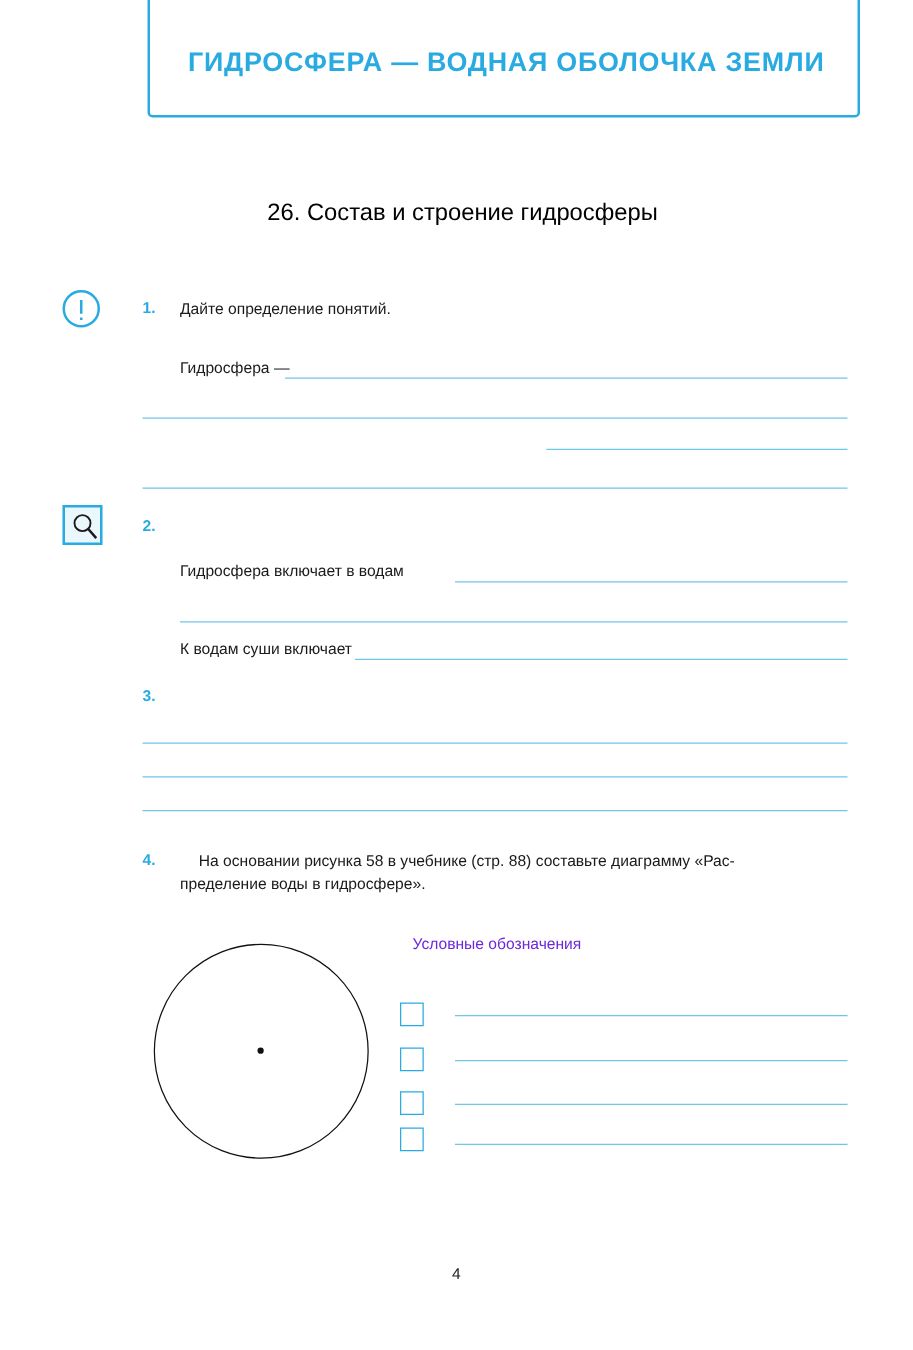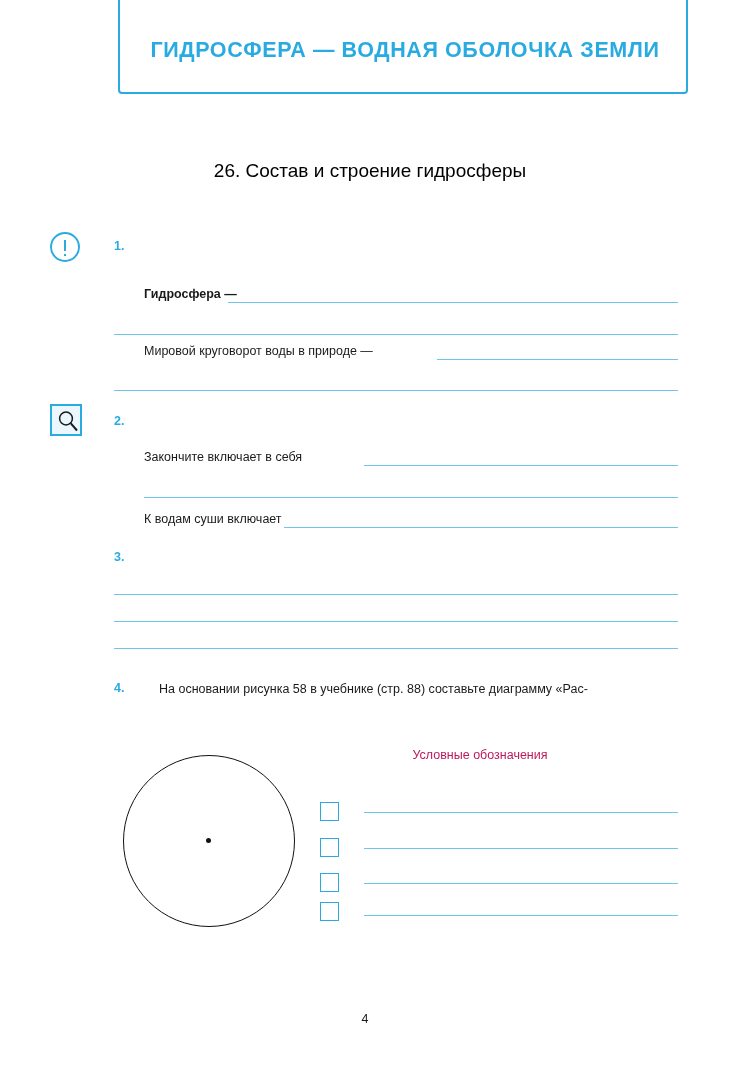--- a/index.html
+++ b/index.html
@@ -145,23 +145,23 @@
     height: 5px;
     background: #111;
     border-radius: 50%;
   }
 
   .legend-title {
     position: absolute;
     left: 330px;
     top: 748px;
     width: 300px;
-    text-align: center;
-    font-size: 12.5px;
-    color: #be185d;
+    text-align: left;
+    font-size: 12.5px;
+    color: #6d28d9;
   }
 
   .legend-box {
     position: absolute;
     width: 19px;
     height: 19px;
     border: 1.5px solid #29abe2;
     box-sizing: border-box;
   }
 
@@ -190,46 +190,47 @@
   <div class="icon-excl"></div>
 
   <div class="icon-magnifier">
     <svg width="24" height="25" viewBox="0 0 24 25">
       <circle cx="10" cy="9.5" r="6.4" fill="none" stroke="#1a1a1a" stroke-width="1.5"></circle>
       <line x1="14.6" y1="14.2" x2="21" y2="21.5" stroke="#1a1a1a" stroke-width="2"></line>
     </svg>
   </div>
 
   <div class="tnum" style="left:114px; top:239px;">1.</div>
-
-  <div class="ttext" style="left:144px; top:286px;font-weight:bold;">Гидросфера —</div>
+  <div class="ttext" style="left:144px; top:239px; width:520px;">Дайте определение понятий.</div>
+
+  <div class="ttext" style="left:144px; top:286px;">Гидросфера —</div>
   <div class="rule" style="left:228px; top:302px; width:450px;"></div>
   <div class="rule" style="left:114px; top:334px; width:564px;"></div>
 
-  <div class="ttext" style="left:144px; top:343px;">Мировой круговорот воды в природе —</div>
   <div class="rule" style="left:437px; top:359px; width:241px;"></div>
   <div class="rule" style="left:114px; top:390px; width:564px;"></div>
 
   <div class="tnum" style="left:114px; top:414px;">2.</div>
 
-  <div class="ttext" style="left:144px; top:449px;">Закончите включает в себя</div>
+  <div class="ttext" style="left:144px; top:449px;">Гидросфера включает в водам</div>
   <div class="rule" style="left:364px; top:465px; width:314px;"></div>
   <div class="rule" style="left:144px; top:497px; width:534px;"></div>
 
   <div class="ttext" style="left:144px; top:511px;">К водам суши включает</div>
   <div class="rule" style="left:284px; top:527px; width:394px;"></div>
 
   <div class="tnum" style="left:114px; top:550px;">3.</div>
 
   <div class="rule" style="left:114px; top:594px; width:564px;"></div>
   <div class="rule" style="left:114px; top:621px; width:564px;"></div>
   <div class="rule" style="left:114px; top:648px; width:564px;"></div>
 
   <div class="tnum" style="left:114px; top:681px;">4.</div>
   <div class="ttext" style="left:144px; top:681px;margin-left:15px;">На основании рисунка 58 в учебнике (стр. 88) составьте диаграмму «Рас-</div>
+  <div class="ttext" style="left:144px; top:699px;">пределение воды в гидросфере».</div>
 
   <div class="circle"></div>
   <div class="circle-center"></div>
 
   <div class="legend-title">Условные обозначения</div>
 
   <div class="legend-box" style="left:320px; top:802px;"></div>
   <div class="rule" style="left:364px; top:812px; width:314px;"></div>
 
   <div class="legend-box" style="left:320px; top:838px;"></div>

